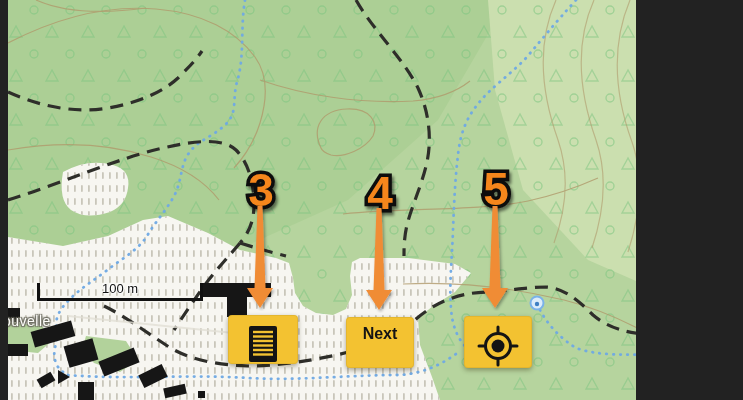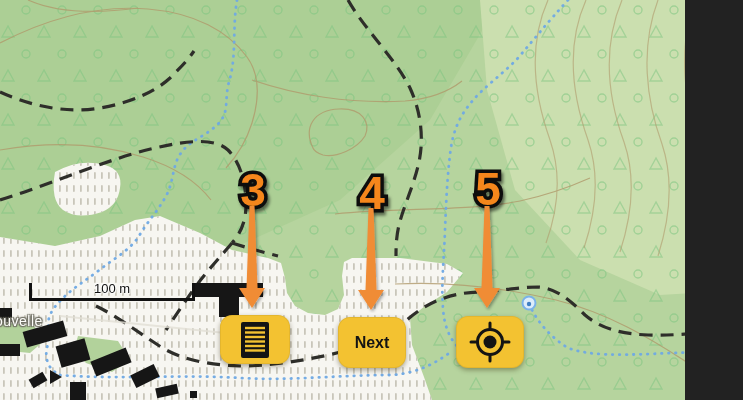--- a/index.html
+++ b/index.html
@@ -1,38 +1,38 @@
 <!DOCTYPE html>
 <html><head>
 <meta charset="utf-8">
 <style>
   html,body{margin:0;padding:0;background:#222;}
-  .screen{position:relative;width:685px;height:400px;overflow:hidden;
-    font-family:"Liberation Sans",sans-serif;background:#ec4899;}
+  .screen{position:relative;width:628px;height:400px;overflow:hidden;
+    font-family:"Liberation Sans",sans-serif;background:#ec4899;margin-left:8px;}
   .screen svg{display:block;}
   .map-svg{position:absolute;left:0;top:0;}
 
   
   .scalebar{position:absolute;left:29px;top:283px;width:160px;height:18px;
     border-left:3px solid #111;border-right:3px solid #111;}
   .scalebar::after{content:"";position:absolute;left:0;right:0;bottom:0;height:3px;background:#111;}
   .scalebar .lbl{position:absolute;left:0;right:0;top:-2px;text-align:center;
     font-size:13px;color:#111;
     text-shadow:0 0 2px #fff,0 0 2px #fff,1px 1px 1px #fff,-1px -1px 1px #fff;}
 
   .place-label{position:absolute;left:-5px;top:313px;font-size:14px;color:#fdfdfa;letter-spacing:.5px;
     text-shadow:-1px -1px 1px #6e6e62,1px -1px 1px #6e6e62,-1px 1px 1px #6e6e62,1px 1px 1px #6e6e62,0 0 3px #6e6e62;}
 
   .attribution{position:absolute;left:2px;bottom:0px;font-size:9.5px;color:#3b3b3b;white-space:nowrap;
     text-shadow:0 0 2px #fff,0 0 2px #fff,0 0 3px #fff,1px 1px 1px rgba(255,255,255,.9);}
 
   
-  .mapbtn{position:absolute;background:#f3c231;border:none;border-radius:12px;
+  .mapbtn{position:absolute;background:#f3c231;border:none;border-radius:4px;
     box-shadow:0 2px 5px rgba(45,35,0,.4), inset 0 0 0 1px rgba(0,0,0,.06);
-    display:flex;align-items:center;justify-content:center;cursor:pointer;padding:8px;}
+    display:flex;justify-content:center;cursor:pointer;padding:8px;}
   .btn-list{left:220px;top:315px;width:70px;height:49px;}
   .btn-next{left:338px;top:317px;width:68px;height:51px;
     font-family:"Liberation Sans",sans-serif;font-size:16px;font-weight:600;color:#141414;}
   .btn-locate{left:456px;top:316px;width:68px;height:52px;}
 
   
   .step-num{position:absolute;pointer-events:none;}
   .step-arrow{position:absolute;pointer-events:none;}
 </style>
 </head>

